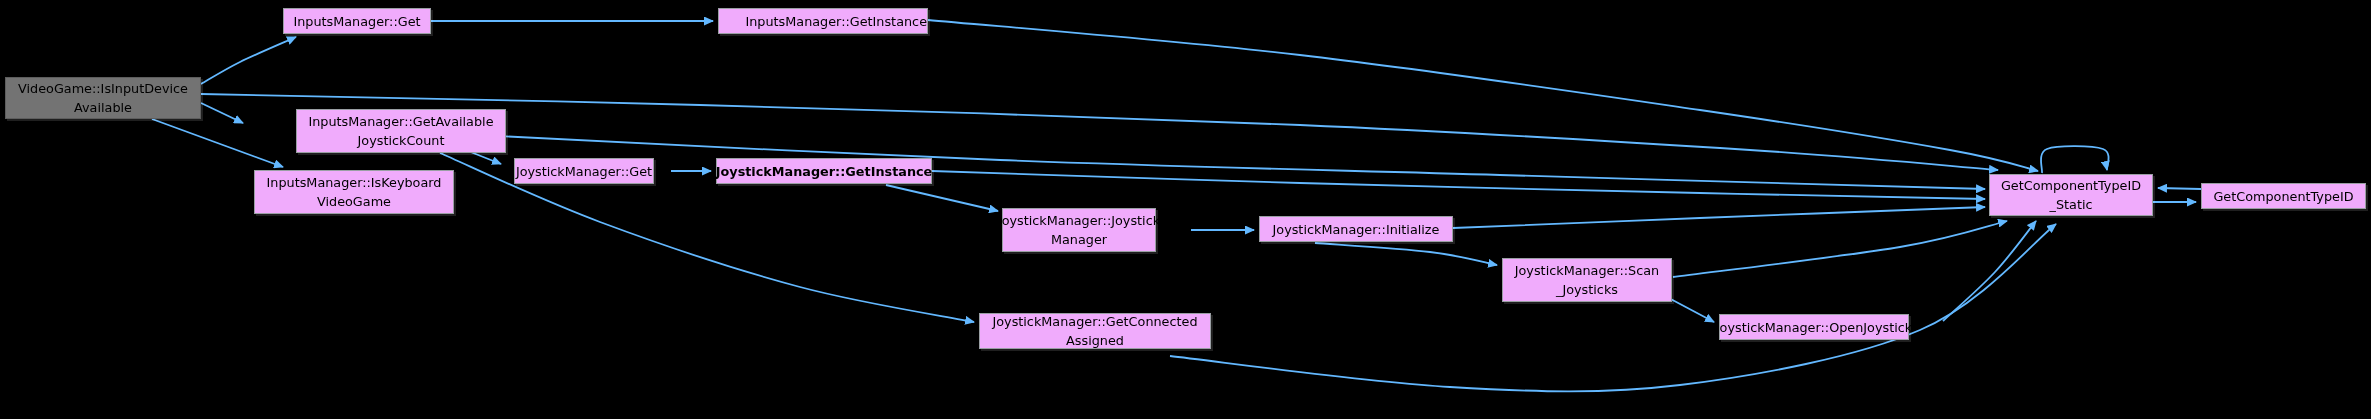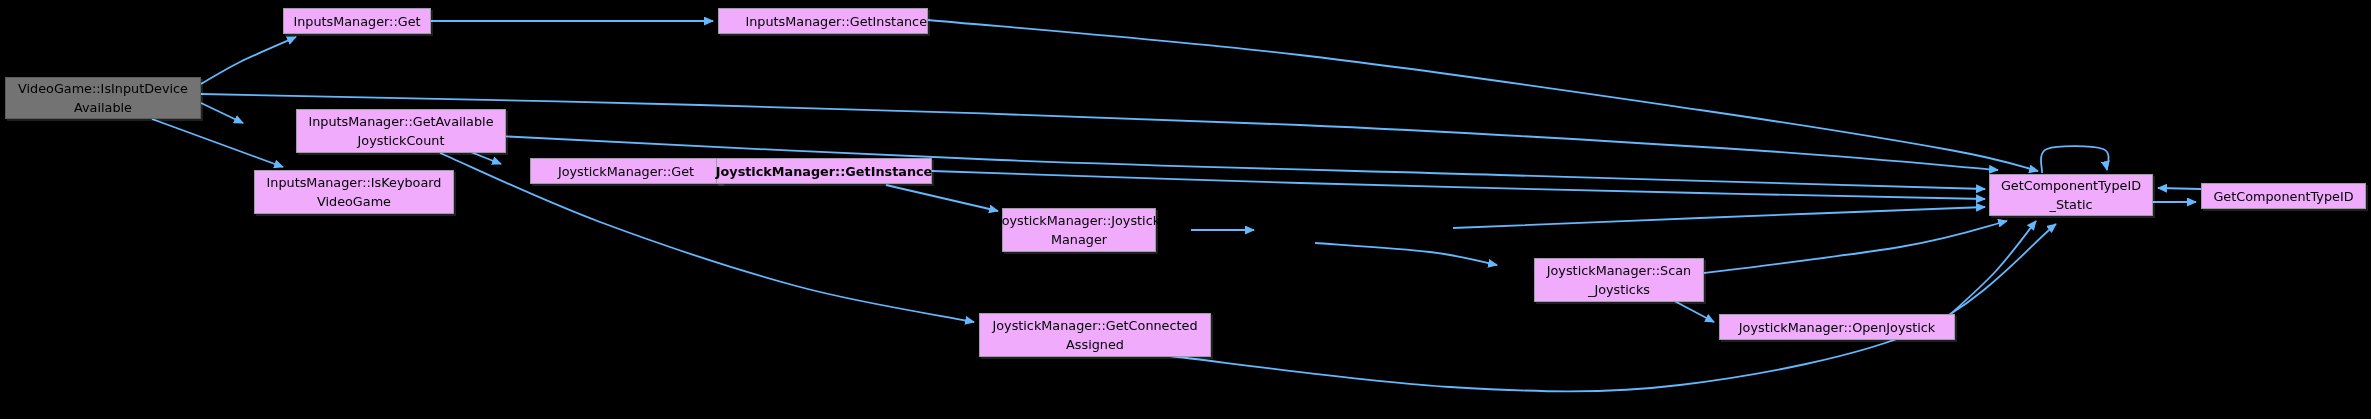--- a/index.html
+++ b/index.html
@@ -82,38 +82,41 @@
       <span>InputsManager::GetInstance</span>
     </div>
     <div class="node" style="left: 248px; top: 109px; width: 210px; height: 44px; margin-left: 48px;">
       <span>InputsManager::GetAvailable</span>
       <span>JoystickCount</span>
     </div>
     <div class="node" style="left: 254px; top: 170px; width: 200px; height: 44px;">
       <span>InputsManager::IsKeyboard</span>
       <span>VideoGame</span>
     </div>
-    <div class="node" style="left: 530px; top: 158px; width: 192px; height: 26px;">
+    <div class="node" style="left: 514px; top: 158px; width: 140px; height: 26px;">
       <span>JoystickManager::Get</span>
     </div>
     <div class="node" style="left: 716px; top: 158px; width: 216px; height: 26px; font-weight: bold;">
       <span>JoystickManager::GetInstance</span>
     </div>
     <div class="node" style="left: 1002px; top: 208px; width: 154px; height: 44px;">
       <span>JoystickManager::Joystick</span>
       <span>Manager</span>
     </div>
-    <div class="node" style="left: 1502px; top: 258px; width: 170px; height: 44px; margin-left: 32px;">
+    <div class="node" style="left: 1259px; top: 216px; width: 194px; height: 26px;">
+      <span>JoystickManager::Initialize</span>
+    </div>
+    <div class="node" style="left: 1502px; top: 258px; width: 170px; height: 44px;">
       <span>JoystickManager::Scan</span>
       <span>_Joysticks</span>
     </div>
-    <div class="node" style="left: 1719px; top: 314px; width: 236px; height: 26px;">
+    <div class="node" style="left: 1719px; top: 314px; width: 190px; height: 26px;">
       <span>JoystickManager::OpenJoystick</span>
     </div>
-    <div class="node" style="left: 979px; top: 313px; width: 232px; height: 44px;">
+    <div class="node" style="left: 979px; top: 313px; width: 232px; height: 36px;">
       <span>JoystickManager::GetConnected</span>
       <span>Assigned</span>
     </div>
     <div class="node" style="left: 1989px; top: 174px; width: 164px; height: 42px;">
       <span>GetComponentTypeID</span>
       <span>_Static</span>
     </div>
     <div class="node" style="left: 2201px; top: 183px; width: 165px; height: 26px;">
       <span>GetComponentTypeID</span>
     </div>

